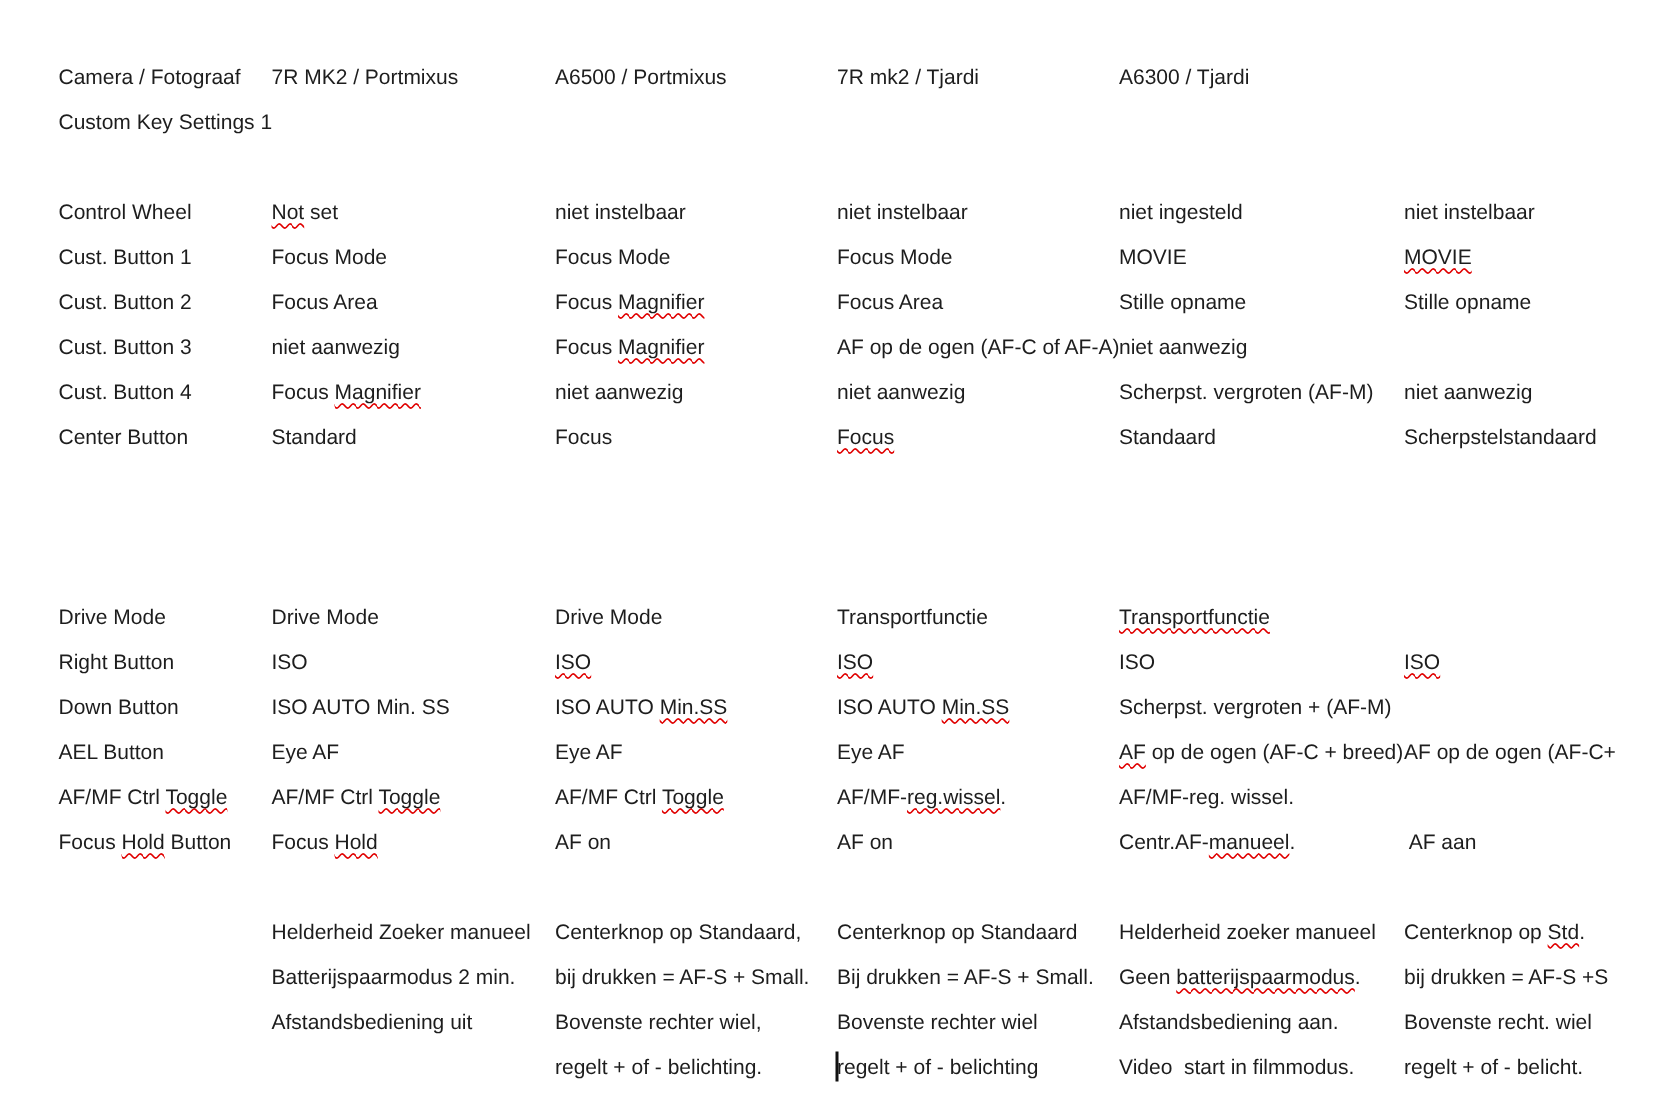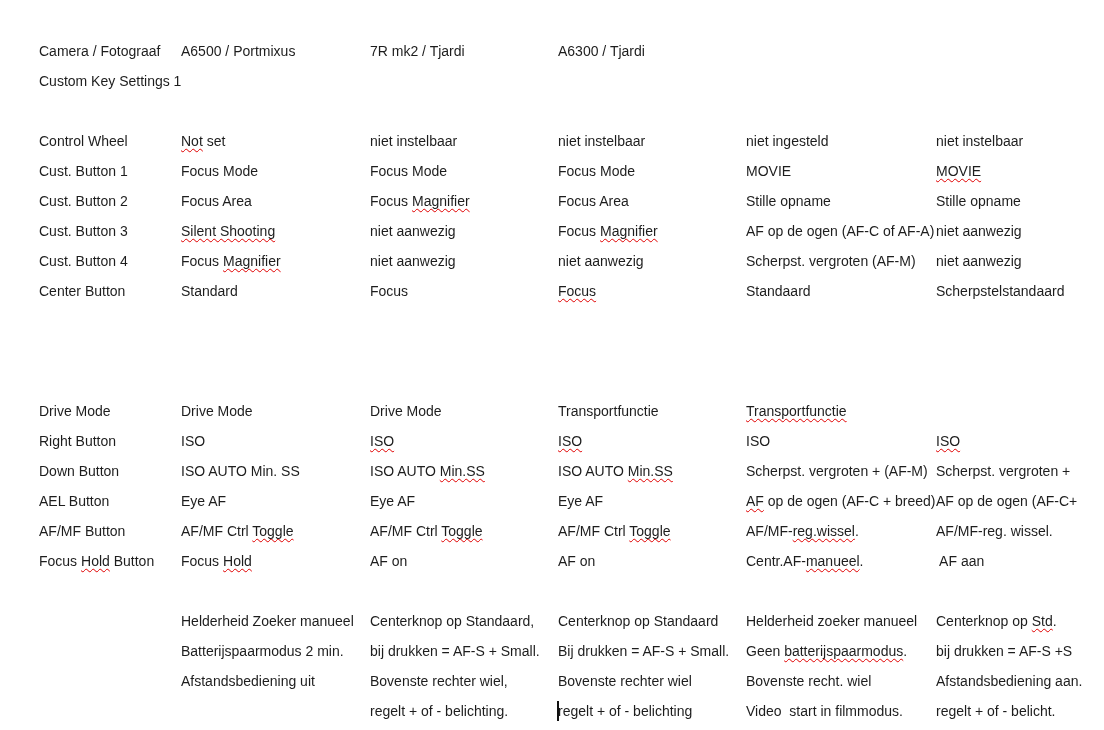--- a/index.html
+++ b/index.html
@@ -52,20 +52,21 @@
     background: #111111;
   }
 </style>
 </head>
 <body>
 
 <div class="doc" style="color: rgb(29, 29, 29); background: rgb(255, 255, 255); --squiggle: #e00000;">
   <div id="settings-table">
       <div class="grid-row">
         <div class="cell"><span class="seg">Camera / Fotograaf</span></div>
+        <div class="cell"><span class="seg">7R MK2 / Portmixus</span></div>
         <div class="cell"><span class="seg">A6500 / Portmixus</span></div>
         <div class="cell"><span class="seg">7R mk2 / Tjardi</span></div>
         <div class="cell"><span class="seg">A6300 / Tjardi</span></div>
       </div>
       <div class="grid-row">
         <div class="cell"><span class="seg">Custom Key Settings 1</span></div>
         <div class="cell"><span class="seg"></span></div>
         <div class="cell"><span class="seg"></span></div>
         <div class="cell"><span class="seg"></span></div>
         <div class="cell"><span class="seg"></span></div>
@@ -98,21 +99,20 @@
       <div class="grid-row">
         <div class="cell"><span class="seg">Cust. Button 2</span></div>
         <div class="cell"><span class="seg">Focus Area</span></div>
         <div class="cell"><span class="seg">Focus </span><span class="seg misspelled">Magnifier</span></div>
         <div class="cell"><span class="seg">Focus Area</span></div>
         <div class="cell"><span class="seg">Stille opname</span></div>
         <div class="cell"><span class="seg">Stille opname</span></div>
       </div>
       <div class="grid-row">
         <div class="cell"><span class="seg">Cust. Button 3</span></div>
-        <div class="cell"><span class="seg misspelled">Silent Shooting</span></div>
         <div class="cell"><span class="seg">niet aanwezig</span></div>
         <div class="cell"><span class="seg">Focus </span><span class="seg misspelled">Magnifier</span></div>
         <div class="cell"><span class="seg">AF op de ogen (AF-C of AF-A)</span></div>
         <div class="cell"><span class="seg">niet aanwezig</span></div>
       </div>
       <div class="grid-row">
         <div class="cell"><span class="seg">Cust. Button 4</span></div>
         <div class="cell"><span class="seg">Focus </span><span class="seg misspelled">Magnifier</span></div>
         <div class="cell"><span class="seg">niet aanwezig</span></div>
         <div class="cell"><span class="seg">niet aanwezig</span></div>
@@ -164,32 +164,30 @@
         <div class="cell"><span class="seg misspelled">ISO</span></div>
         <div class="cell"><span class="seg">ISO</span></div>
         <div class="cell"><span class="seg misspelled">ISO</span></div>
       </div>
       <div class="grid-row">
         <div class="cell"><span class="seg">Down Button</span></div>
         <div class="cell"><span class="seg">ISO AUTO Min. SS</span></div>
         <div class="cell"><span class="seg">ISO AUTO </span><span class="seg misspelled">Min.SS</span></div>
         <div class="cell"><span class="seg">ISO AUTO </span><span class="seg misspelled">Min.SS</span></div>
         <div class="cell"><span class="seg">Scherpst. vergroten + (AF-M)</span></div>
-        <div class="cell"><span class="seg">Scherpst. vergroten +</span></div>
       </div>
       <div class="grid-row">
         <div class="cell"><span class="seg">AEL Button</span></div>
         <div class="cell"><span class="seg">Eye AF</span></div>
         <div class="cell"><span class="seg">Eye AF</span></div>
         <div class="cell"><span class="seg">Eye AF</span></div>
         <div class="cell"><span class="seg misspelled">AF</span><span class="seg"> op de ogen (AF-C + breed)</span></div>
         <div class="cell"><span class="seg">AF op de ogen (AF-C+</span></div>
       </div>
       <div class="grid-row">
-        <div class="cell"><span class="seg">AF/MF Button</span></div>
         <div class="cell"><span class="seg">AF/MF Ctrl </span><span class="seg misspelled">Toggle</span></div>
         <div class="cell"><span class="seg">AF/MF Ctrl </span><span class="seg misspelled">Toggle</span></div>
         <div class="cell"><span class="seg">AF/MF Ctrl </span><span class="seg misspelled">Toggle</span></div>
         <div class="cell"><span class="seg">AF/MF-</span><span class="seg misspelled">reg.wissel</span><span class="seg">.</span></div>
         <div class="cell"><span class="seg">AF/MF-reg. wissel.</span></div>
       </div>
       <div class="grid-row">
         <div class="cell"><span class="seg">Focus </span><span class="seg misspelled">Hold</span><span class="seg"> Button</span></div>
         <div class="cell"><span class="seg">Focus </span><span class="seg misspelled">Hold</span></div>
         <div class="cell"><span class="seg">AF on</span></div>
@@ -219,22 +217,22 @@
         <div class="cell"><span class="seg">bij drukken = AF-S + Small.</span></div>
         <div class="cell"><span class="seg">Bij drukken = AF-S + Small.</span></div>
         <div class="cell"><span class="seg">Geen </span><span class="seg misspelled">batterijspaarmodus</span><span class="seg">.</span></div>
         <div class="cell"><span class="seg">bij drukken = AF-S +S</span></div>
       </div>
       <div class="grid-row">
         <div class="cell"><span class="seg"></span></div>
         <div class="cell"><span class="seg">Afstandsbediening uit</span></div>
         <div class="cell"><span class="seg">Bovenste rechter wiel,</span></div>
         <div class="cell"><span class="seg">Bovenste rechter wiel</span></div>
+        <div class="cell"><span class="seg">Afstandsbediening aan.</span></div>
         <div class="cell"><span class="seg">Bovenste recht. wiel</span></div>
-        <div class="cell"><span class="seg">Afstandsbediening aan.</span></div>
       </div>
       <div class="grid-row">
         <div class="cell"><span class="seg"></span></div>
         <div class="cell"><span class="seg"></span></div>
         <div class="cell"><span class="seg">regelt + of - belichting.</span></div>
         <div class="cell"><span class="seg">regelt + of - belichting</span><span class="caret"></span></div>
         <div class="cell"><span class="seg">Video  start in filmmodus.</span></div>
         <div class="cell"><span class="seg">regelt + of - belicht.</span></div>
       </div>
     </div>

